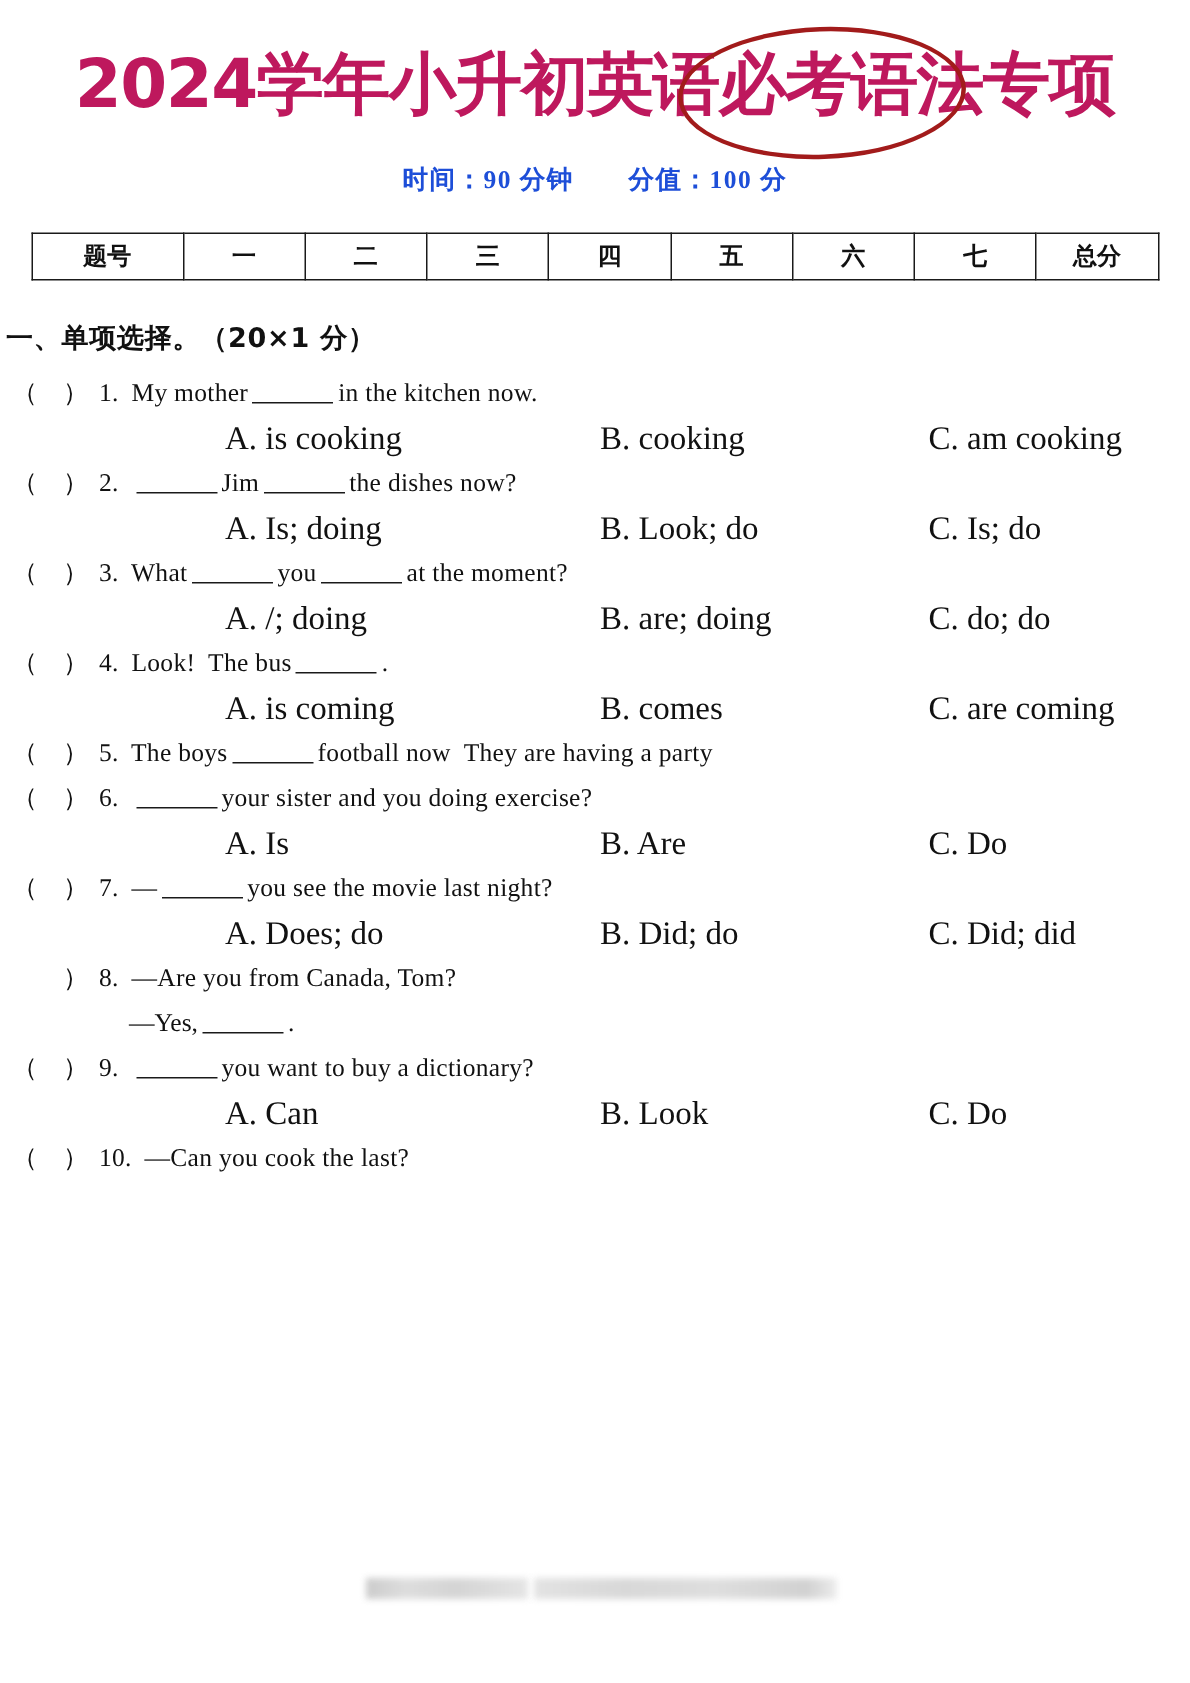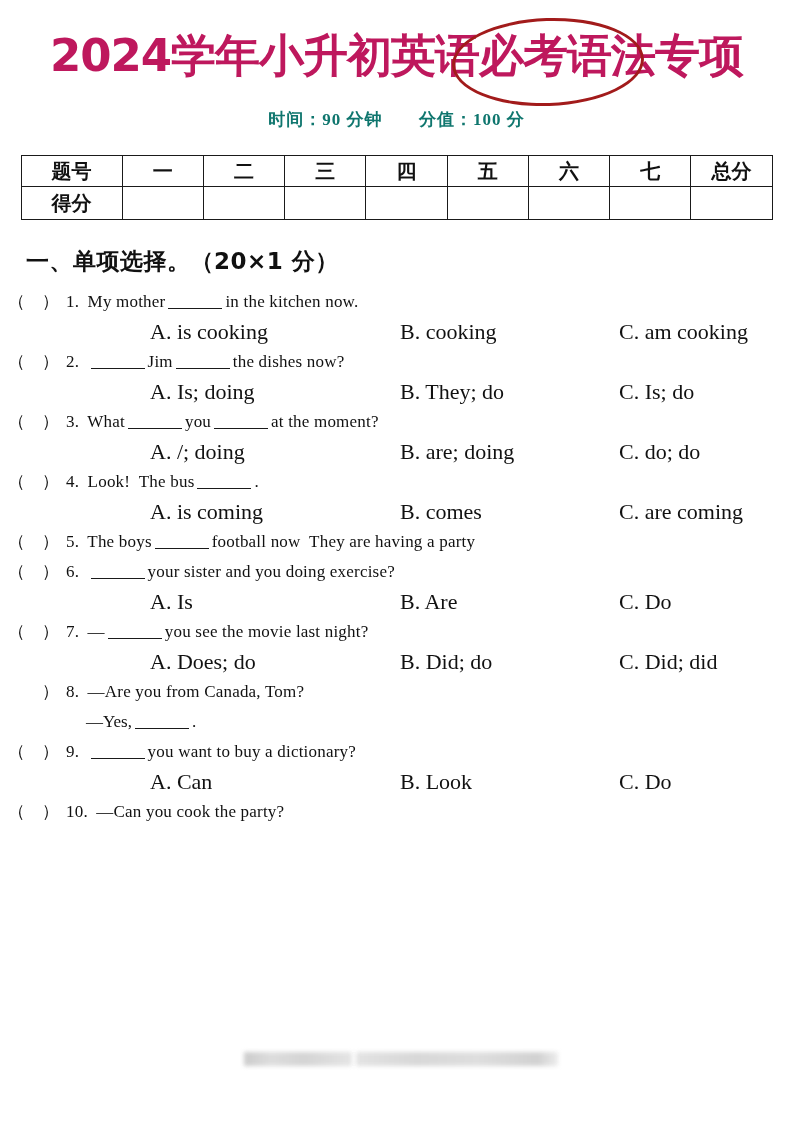--- a/index.html
+++ b/index.html
@@ -49,21 +49,21 @@
     transform: rotate(-2deg);
     pointer-events: none;
   }
 
   .subtitle {
     width: 793px;
     text-align: center;
     font-family: "Liberation Serif", "DejaVu Serif", serif;
     font-size: 17px;
     letter-spacing: 1px;
-    color: #0f766e;
+    color: #1d4ed8;
     margin-top: 4px;
     font-weight: 600;
   }
   .subtitle .gap { display: inline-block; width: 26px; }
 
   
   .score-table-wrap {
     margin: 24px auto 0 auto;
     width: 752px;
   }
@@ -71,32 +71,32 @@
     width: 752px;
     border-collapse: collapse;
     table-layout: fixed;
   }
   table.score-table td {
     border: 1.6px solid #1a1a1a;
     height: 28px;
     text-align: center;
     vertical-align: middle;
     font-family: Liberation Sans, sans-serif;
-    font-size: 20px;
+    font-size: 16px;
     font-weight: 700;
     color: #111;
   }
   table.score-table td.rowhead { width: 98px; }
   table.score-table tr.empty-row td { height: 30px; }
 
   
   .section-heading {
-    margin: 26px 0 0 26px;
+    margin: 26px 0 0 4px;
     font-family: "DejaVu Sans", "Liberation Sans", sans-serif;
-    font-size: 23px;
+    font-size: 18px;
     font-weight: 700;
     color: #111;
     letter-spacing: 0.5px;
   }
 
   .qlist { margin-top: 10px; }
 
   .q-block { position: relative; }
 
   .q-stem {
@@ -191,31 +191,20 @@
         <td class="rowhead">题号</td>
         <td>一</td>
         <td>二</td>
         <td>三</td>
         <td>四</td>
         <td>五</td>
         <td>六</td>
         <td>七</td>
         <td>总分</td>
       </tr>
-      <tr class="empty-row">
-        <td class="rowhead">得分</td>
-        <td></td>
-        <td></td>
-        <td></td>
-        <td></td>
-        <td></td>
-        <td></td>
-        <td></td>
-        <td></td>
-      </tr>
     </tbody>
   </table>
 </div>
 
 <div class="section-heading">一、单项选择。（20×1 分）</div>
 
 <div class="qlist">
 
   <div class="q-block">
     <div class="q-stem">
@@ -233,21 +222,21 @@
 
   <div class="q-block">
     <div class="q-stem">
       <span class="paren-open">（</span>
       <span class="paren-close">）</span>
       <span class="qnum">2.</span>
       <span class="blank"></span><span>Jim</span><span class="blank"></span><span>the dishes now?</span>
     </div>
     <div class="q-options">
       <span class="opt opt-a">A. Is; doing</span>
-      <span class="opt opt-b">B. They; do</span>
+      <span class="opt opt-b">B. Look; do</span>
       <span class="opt opt-c">C. Is; do</span>
     </div>
   </div>
 
   <div class="q-block">
     <div class="q-stem">
       <span class="paren-open">（</span>
       <span class="paren-close">）</span>
       <span class="qnum">3.</span>
       <span>What</span><span class="blank"></span><span>you</span><span class="blank"></span><span>at the moment?</span>
@@ -334,21 +323,21 @@
       <span class="opt opt-b">B. Look</span>
       <span class="opt opt-c">C. Do</span>
     </div>
   </div>
 
   <div class="q-block">
     <div class="q-stem">
       <span class="paren-open">（</span>
       <span class="paren-close">）</span>
       <span class="qnum">10.</span>
-      <span>—Can you cook the party?</span>
+      <span>—Can you cook the last?</span>
     </div>
   </div>
 
 </div>
 
 <div class="redaction">
   <div class="seg seg1"></div>
   <div class="seg seg2"></div>
 </div>
 

